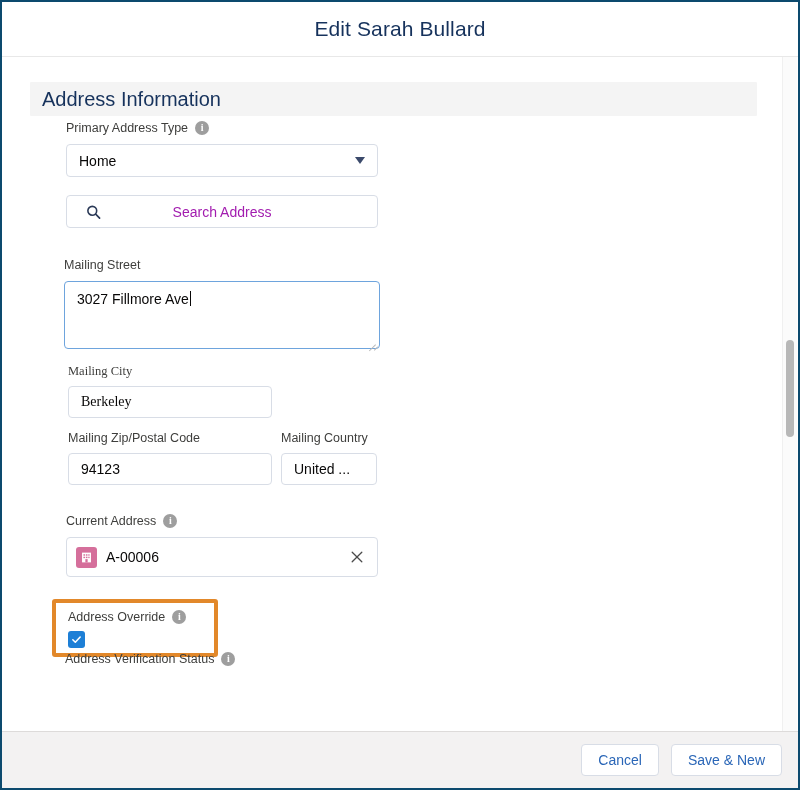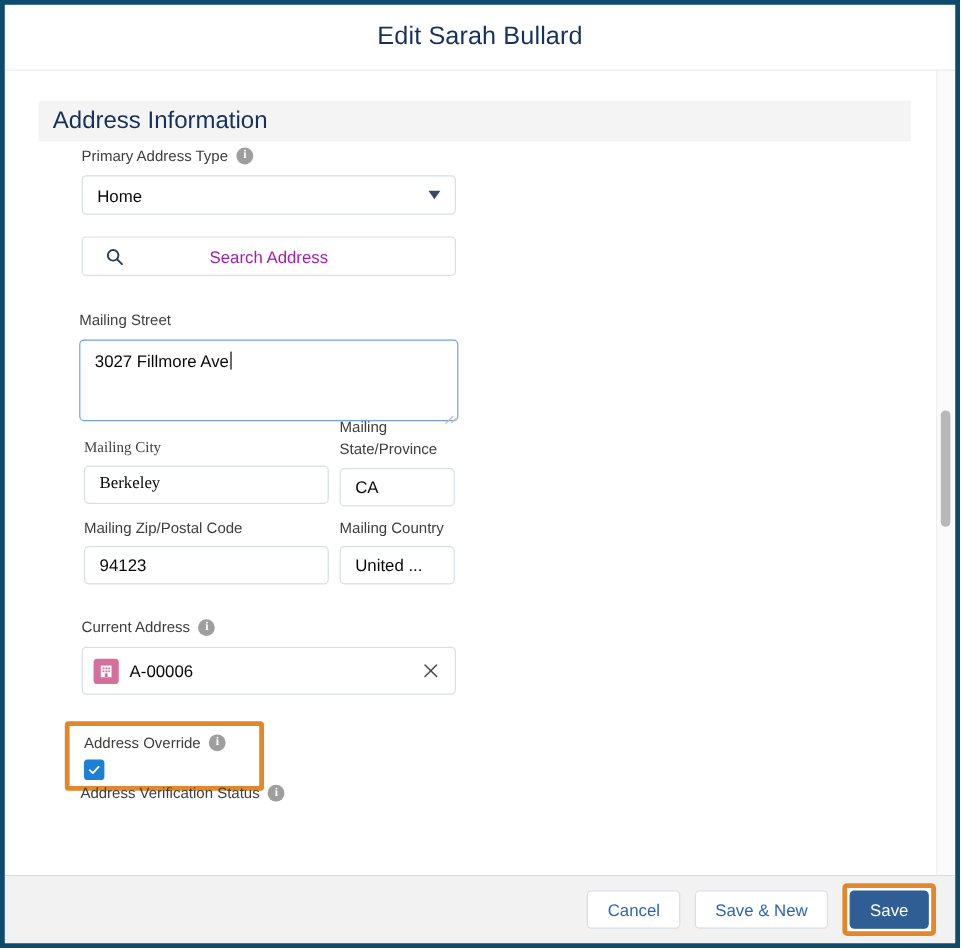--- a/index.html
+++ b/index.html
@@ -10,21 +10,21 @@
     width: 802px;
     height: 792px;
     font-family: "Liberation Sans", sans-serif;
     background: #ffffff;
     overflow: hidden;
   }
   .modal {
     position: relative;
     width: 800px;
     height: 790px;
-    border: 4px solid #0c4a6e;
+    border: 2px solid #0c4a6e;
     background: #ffffff;
     box-sizing: border-box;
     display: flex;
     flex-direction: column;
     overflow: hidden;
   }
 
   
   .modal-header {
     height: 54px;
@@ -407,27 +407,20 @@
       <div class="row-city labeled-input">
         <div class="field-label">
           <span>Mailing City</span>
         </div>
         <div class="input-box">
           <span>Berkeley</span>
         </div>
       </div>
 
       <div class="row-state labeled-input">
-        <div class="field-label two-line-label" style="display:block;">
-          <div>Mailing</div>
-          <div>State/Province</div>
-        </div>
-        <div class="input-box">
-          <span>CA</span>
-        </div>
       </div>
 
       <div class="row-zip labeled-input">
         <div class="field-label">
           <span>Mailing Zip/Postal Code</span>
         </div>
         <div class="input-box">
           <span>94123</span>
         </div>
       </div>
@@ -496,18 +489,15 @@
 
     <div class="scroll-track">
       <div class="scroll-thumb"></div>
     </div>
 
   </div>
 
   <div class="modal-footer">
     <div class="btn btn-neutral">Cancel</div>
     <div class="btn btn-neutral">Save &amp; New</div>
-    <div class="save-wrap">
-      <div class="btn btn-brand">Save</div>
-    </div>
   </div>
 
 </div>
 
 </body></html>

